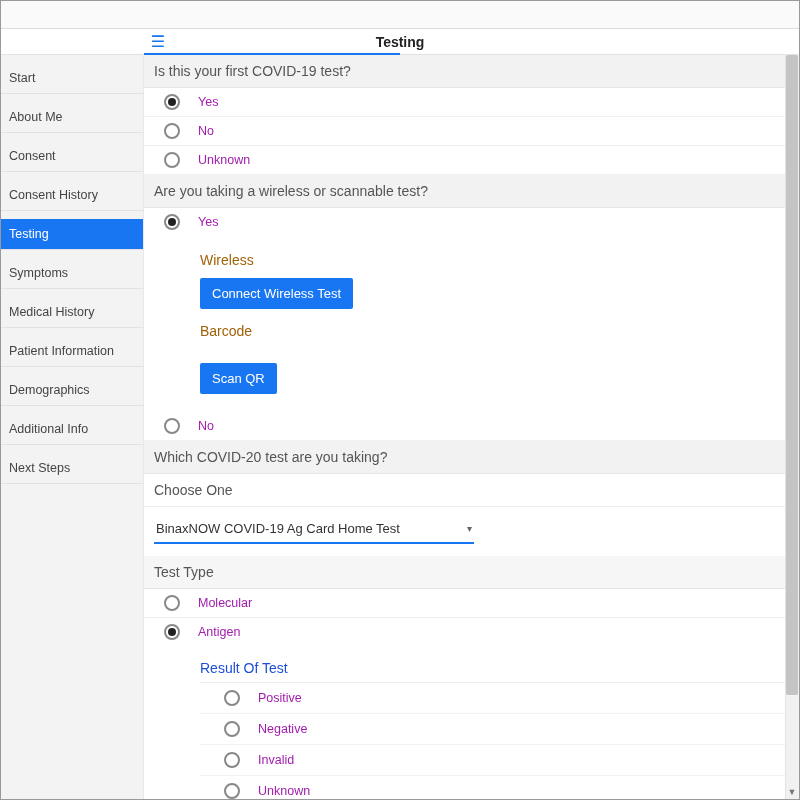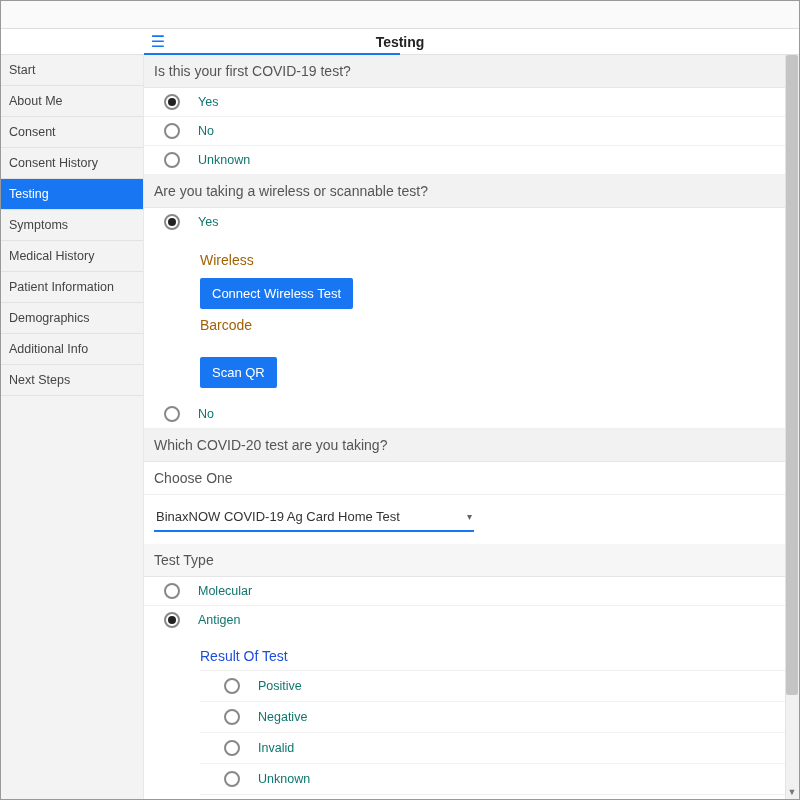--- a/index.html
+++ b/index.html
@@ -62,20 +62,21 @@
     background: #f3f3f3;
     border-right: 1px solid #e8e8e8;
     flex-shrink: 0;
   }
   .sidebar-item {
     padding: 8px 8px;
     font-size: 12.5px;
     color: #444;
     border-bottom: 1px solid #e2e2e2;
     cursor: pointer;
+    margin-top: 8px;
   }
   .sidebar-item.active {
     background: #1976f2;
     color: #fff;
   }
   .main {
     flex: 1;
     overflow-y: auto;
     background: #fff;
     position: relative;
@@ -113,38 +114,39 @@
   .radio.selected::after {
     content: "";
     position: absolute;
     top: 2px; left: 2px;
     width: 8px; height: 8px;
     background: #222;
     border-radius: 50%;
   }
   .option-label {
     font-size: 12.5px;
-    color: #0f766e;
+    color: #a21caf;
   }
   .nested {
     padding: 8px 10px 12px 56px;
   }
   .nested-heading {
     font-size: 14px;
     color: #a16207;
     margin: 8px 0 10px 0;
   }
   .btn {
     background: #1976f2;
     color: #fff;
     border: none;
     padding: 8px 12px;
     font-size: 13px;
     border-radius: 2px;
     cursor: pointer;
+    margin-bottom: 6px;
   }
   .subsection-label {
     background: #f6f6f6;
     padding: 8px 10px;
     font-size: 14px;
     color: #555;
     border-bottom: 1px solid #e6e6e6;
   }
   .select-wrap {
     padding: 10px 12px 0 10px;

